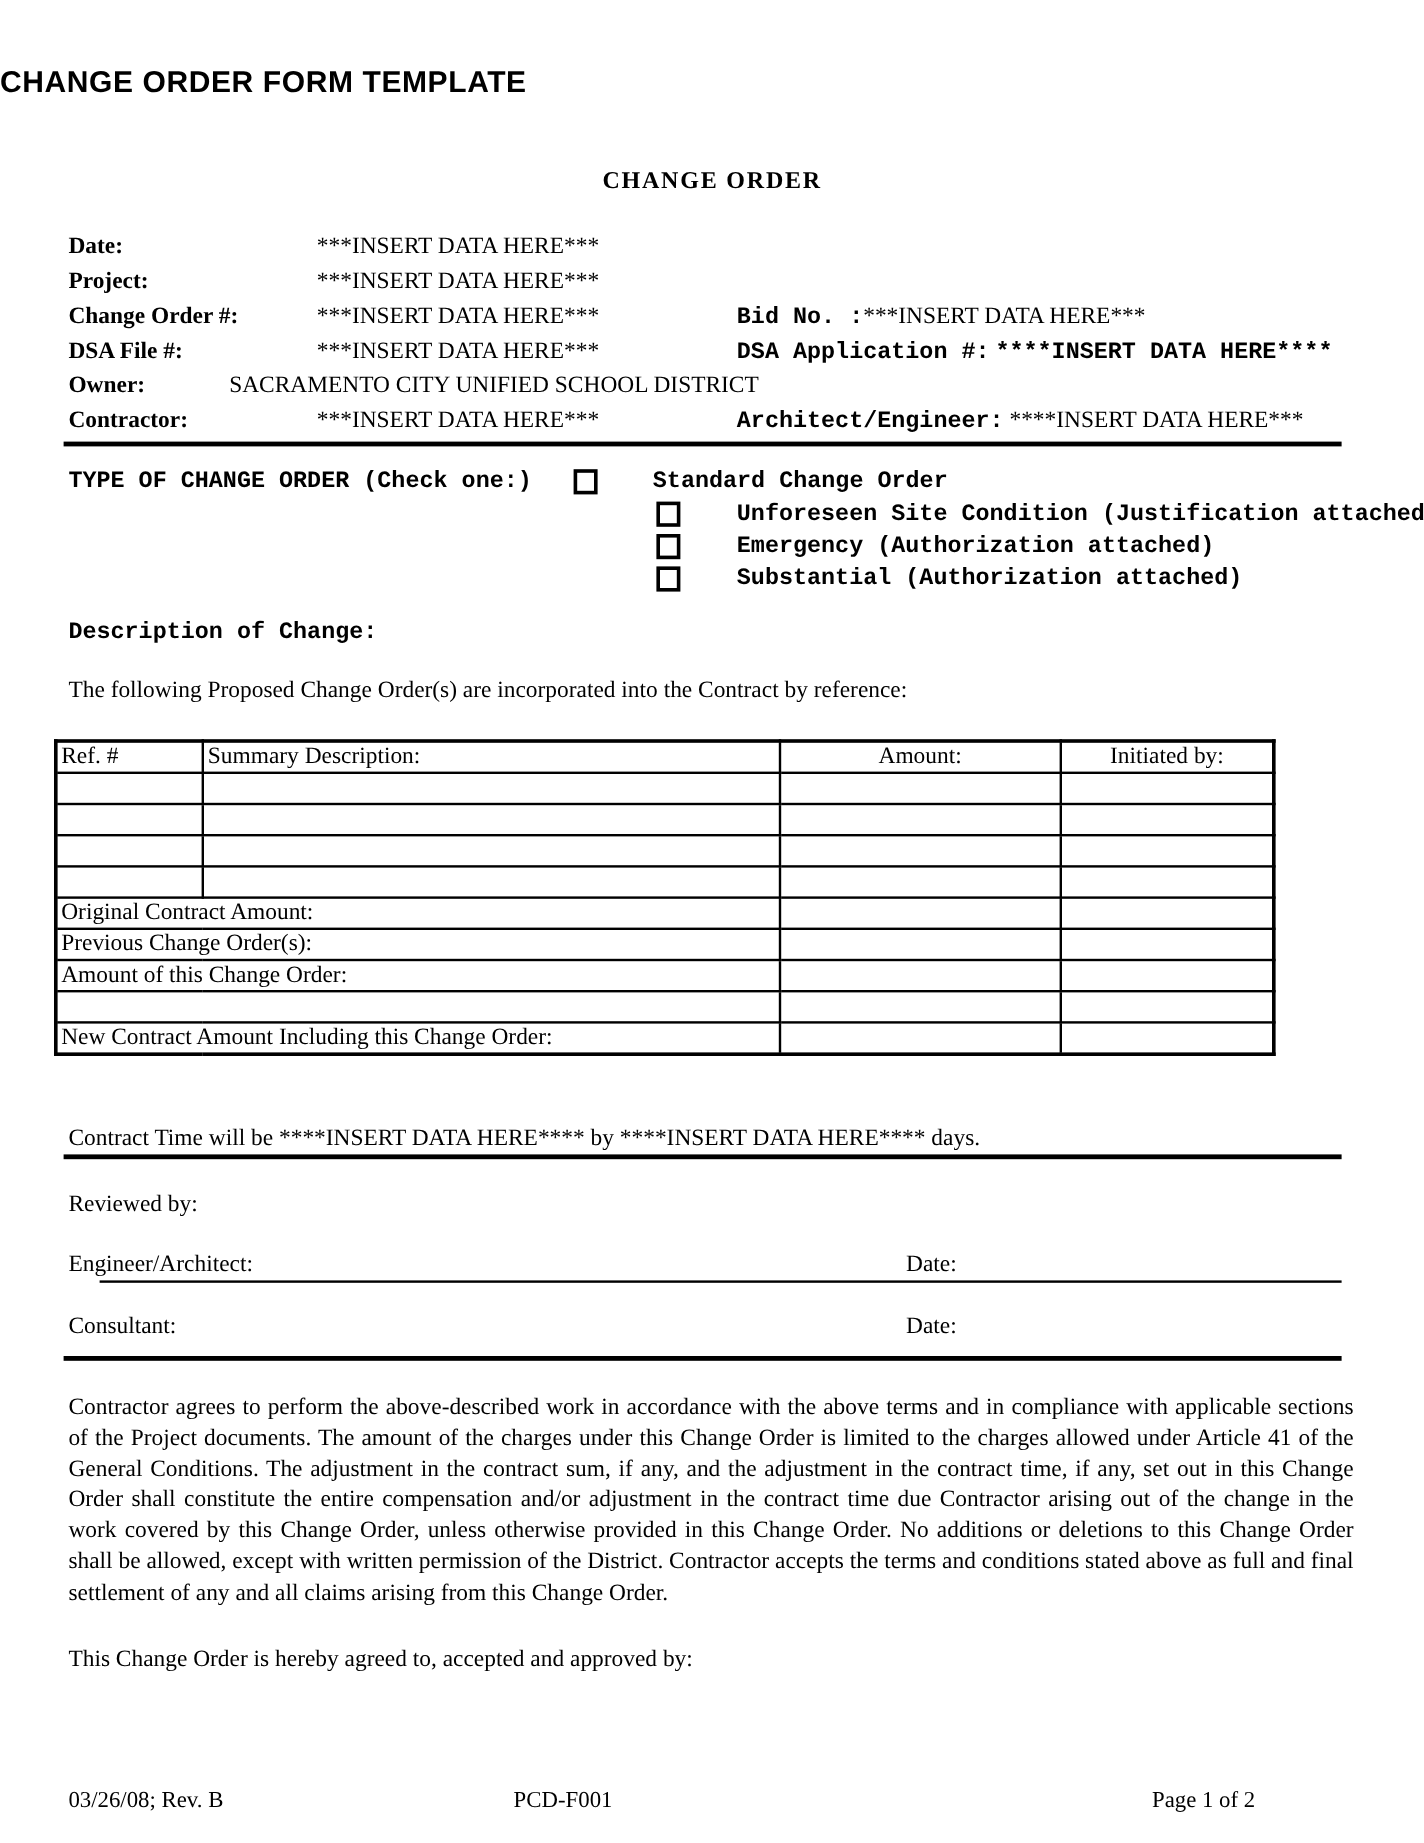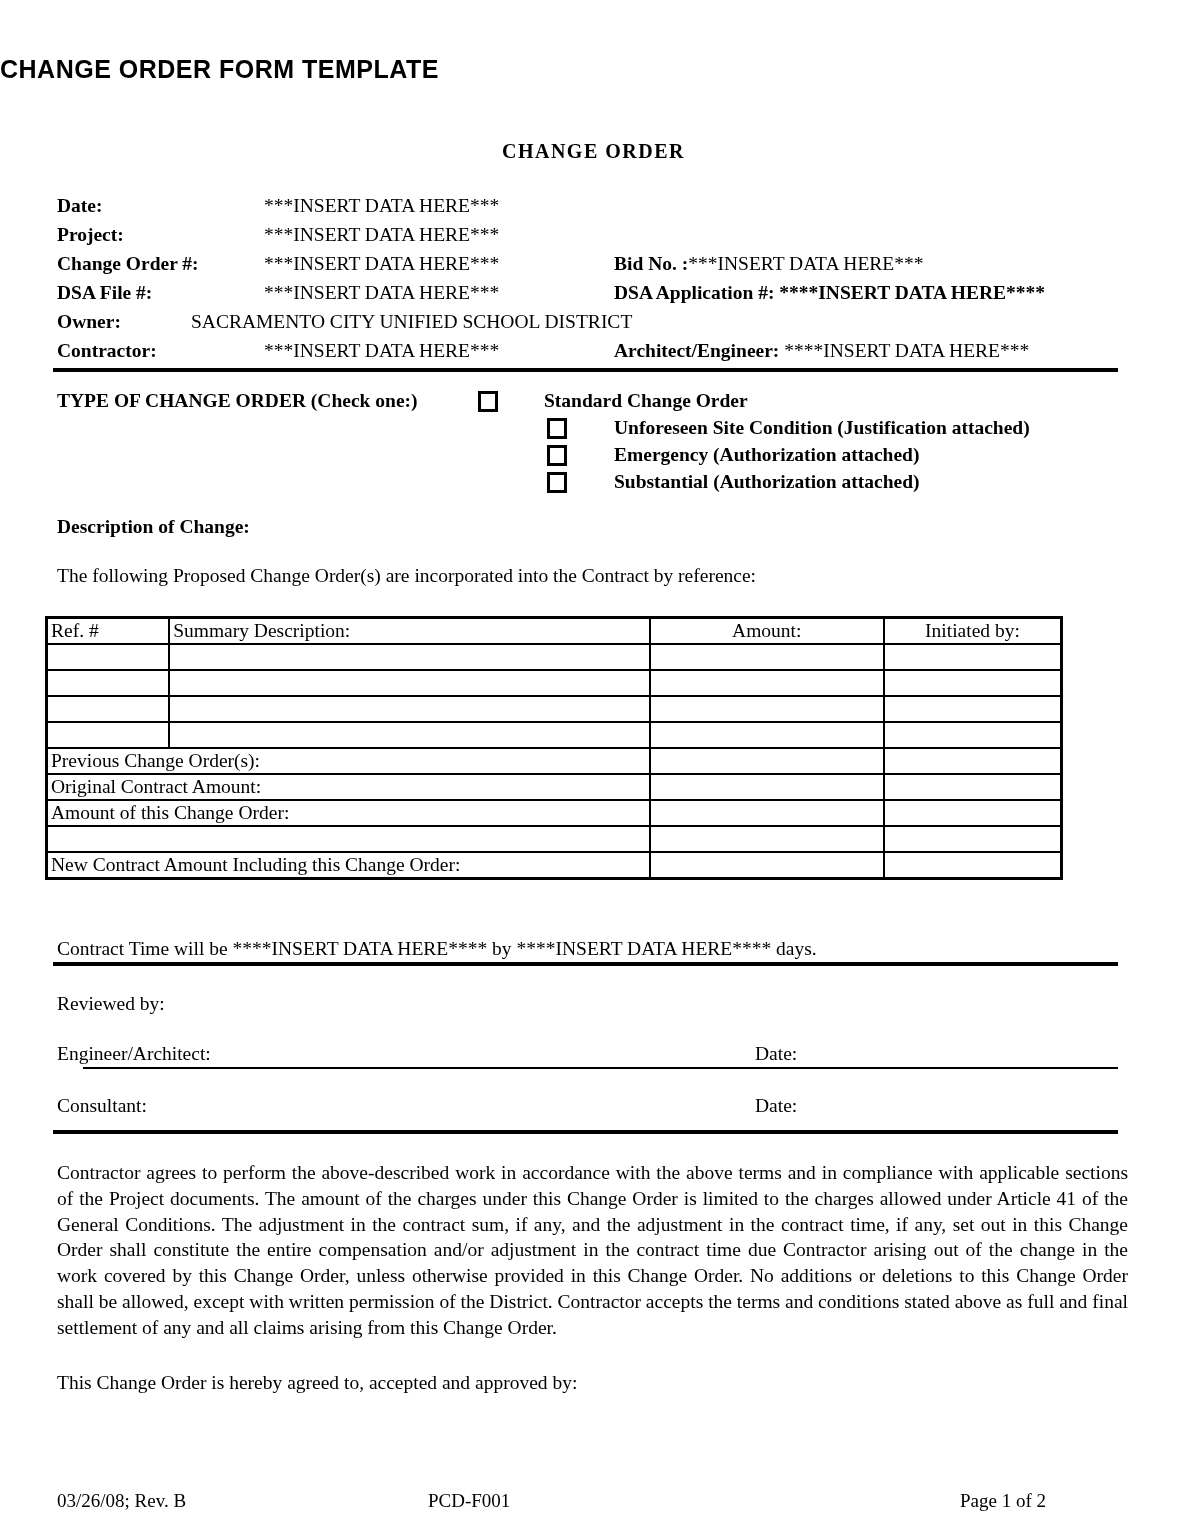--- a/index.html
+++ b/index.html
@@ -8,21 +8,21 @@
     position: relative;
     width: 1187px;
     height: 1536px;
     background: #ffffff;
     color: #000;
     font-family: "Liberation Serif", "DejaVu Serif", serif;
     font-size: 19.5px;
     overflow: hidden;
   }
   .abs { position: absolute; }
-  .bold { font-weight: bold; }
+  .bold { font-weight: bold; font-family: Liberation Mono, monospace; }
   .title {
     top: 55px; left: 0; width: 100%;
     font-family: "Liberation Sans", "DejaVu Sans", sans-serif;
     font-weight: bold;
     font-size: 25px;
     letter-spacing: 0.5px;
   }
   .subtitle {
     top: 140px; left: 0; width: 100%;
     text-align: center;
@@ -159,26 +159,26 @@
           <td></td>
           <td></td>
         </tr>
         <tr>
           <td></td>
           <td></td>
           <td></td>
           <td></td>
         </tr>
         <tr>
+          <td colspan="2">Original Contract Amount:</td>
+          <td></td>
+          <td></td>
+        </tr>
+        <tr>
           <td colspan="2">Previous Change Order(s):</td>
-          <td></td>
-          <td></td>
-        </tr>
-        <tr>
-          <td colspan="2">Original Contract Amount:</td>
           <td></td>
           <td></td>
         </tr>
         <tr>
           <td colspan="2">Amount of this Change Order:</td>
           <td></td>
           <td></td>
         </tr>
         <tr>
           <td colspan="2"></td>

